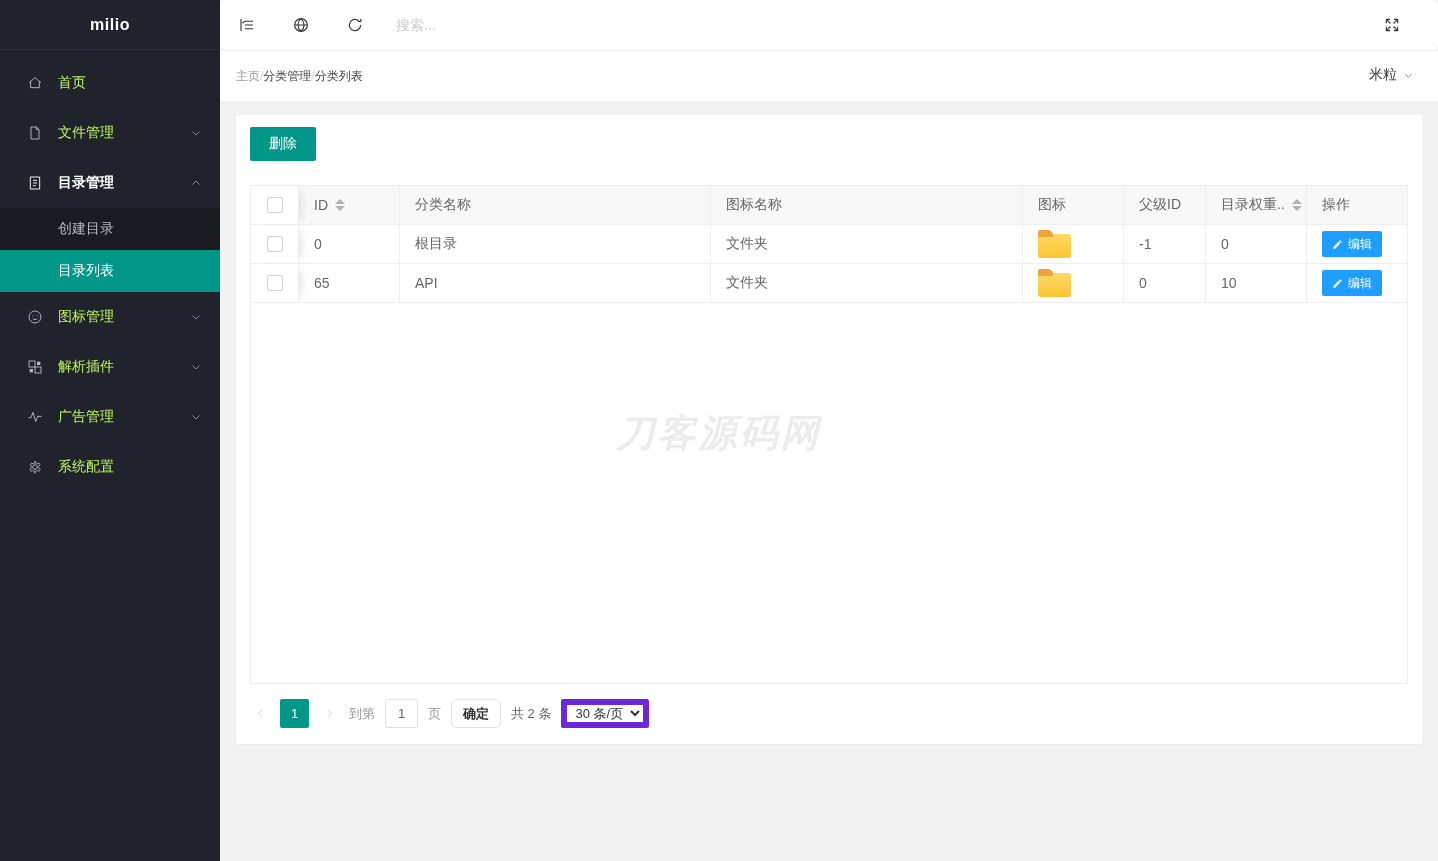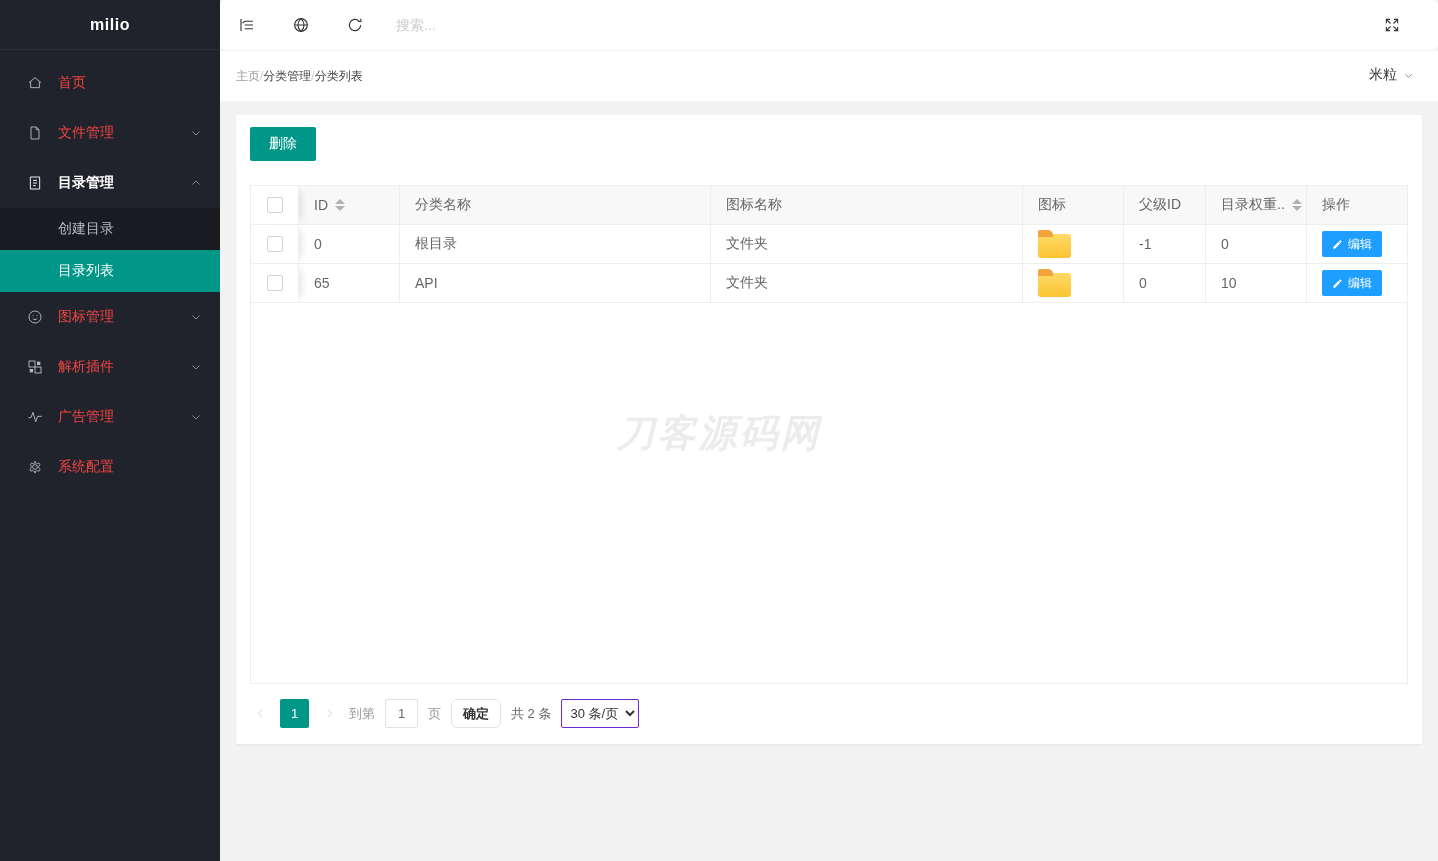--- a/index.html
+++ b/index.html
@@ -2,21 +2,21 @@
 <html><head>
 <meta charset="utf-8">
 <style>
   * { margin:0; padding:0; box-sizing:border-box; }
   html,body { width:1438px; height:861px; font-family:"Liberation Sans","DejaVu Sans",sans-serif; background:#f2f2f2; overflow:hidden; }
 
   
   .sidebar { position:fixed; left:0; top:0; width:220px; height:100%; background:#20232b; z-index:10; }
   .logo { height:50px; display:flex; align-items:center; justify-content:center; color:#ffffff; font-size:16px; font-weight:bold; letter-spacing:.5px; border-bottom:1px solid rgba(255,255,255,.05); }
   .nav { padding-top:8px; }
-  .nav-item { height:50px; display:flex; align-items:center; padding:0 18px 0 26px; color:#ef4444; font-size:14px; cursor:pointer; position:relative; }
+  .nav-item { height:50px; display:flex; align-items:center; padding:0 18px 0 26px; color:#bef264; font-size:14px; cursor:pointer; position:relative; }
   .nav-item .nicon { width:17px; height:17px; margin-right:15px; display:flex; align-items:center; justify-content:center; flex:none; }
   .nav-item .nicon svg { width:16px; height:16px; stroke:#b7bac1; fill:none; stroke-width:1.4; }
   .nav-item .chev { margin-left:auto; display:flex; }
   .nav-item .chev svg { width:12px; height:12px; stroke:#9ea1a8; fill:none; stroke-width:1.6; }
   .nav-item.expanded { color:#ffffff; font-weight:bold; }
   .nav-item.expanded .nicon svg { stroke:#ffffff; }
   .submenu { background:#191b21; }
   .sub-item { height:42px; display:flex; align-items:center; padding-left:58px; color:#b7bac1; font-size:14px; cursor:pointer; }
   .sub-item.active { background:#009688; color:#ffffff; }
 
@@ -67,21 +67,21 @@
   .btn-edit svg { width:11px; height:11px; fill:#fff; }
 
   
   .pager { display:flex; align-items:center; margin-top:15px; gap:10px; font-size:13px; color:#999; }
   .pg-arrow { width:20px; height:28px; display:flex; align-items:center; justify-content:center; cursor:default; }
   .pg-arrow svg { width:13px; height:13px; stroke:#d2d2d2; fill:none; stroke-width:1.8; }
   .pg-num { min-width:29px; height:29px; background:#009688; color:#fff; border-radius:2px; display:flex; align-items:center; justify-content:center; font-size:13px; cursor:pointer; }
   .pg-input { width:33px; height:29px; border:1px solid #e2e2e2; border-radius:2px; text-align:center; font-size:13px; color:#666; outline:none; font-family:inherit; }
   .pg-confirm { height:29px; background:#fff; border:1px solid #e2e2e2; border-radius:6px; padding:0 11px; font-size:13px; color:#333; font-weight:bold; cursor:pointer; font-family:inherit; }
   .pg-total { color:#666; }
-  .pg-size { height:29px; border:1px solid #6d28d9; border-radius:2px; font-size:13px; color:#333; padding:0 4px; outline:none; background:#fff; font-family:inherit; }
+  .pg-size { height:29px; border:6px solid #6d28d9; border-radius:2px; font-size:13px; color:#333; padding:0 4px; outline:none; background:#fff; font-family:inherit; }
 
   .watermark { position:fixed; left:50%; top:433px; transform:translate(-50%,-50%); font-size:38px; font-weight:bold; font-style:italic; color:#ececec; letter-spacing:3px; z-index:5; pointer-events:none; white-space:nowrap; }
 </style>
 </head>
 <body>
 
 <div class="sidebar">
   <div class="logo">milio</div>
   <div class="nav">
 

